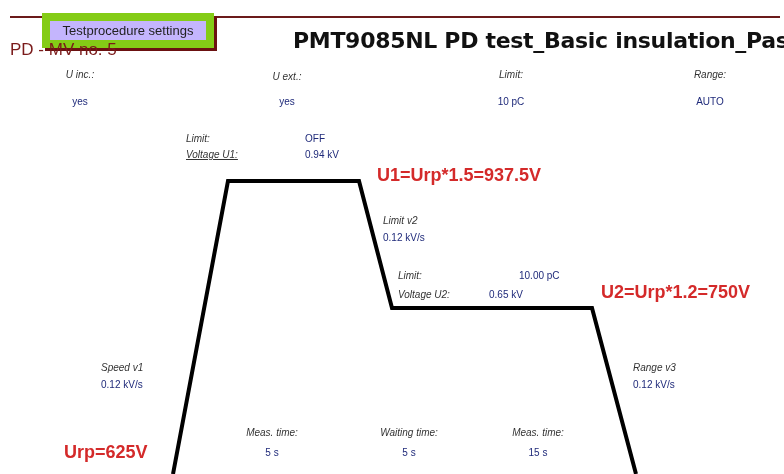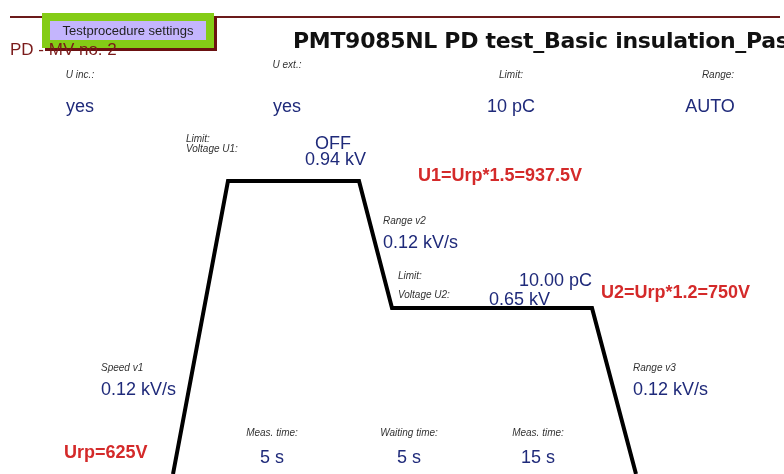--- a/index.html
+++ b/index.html
@@ -48,21 +48,21 @@
       color: #111;
       font-family: "DejaVu Sans", sans-serif;
       letter-spacing: -0.3px;
     }
     .lbl {
       font-size: 10px;
       font-style: italic;
       color: #333;
     }
     .val {
-      font-size: 18px;
+      font-size: 10px;
       color: #1f2a7a;
     }
     .red {
       font-size: 18px;
       font-weight: bold;
       color: #d42a2a;
     }
     .center { transform: translateX(-50%); text-align: center; }
     svg.wave {
       position: absolute;
@@ -70,47 +70,47 @@
       top: 0;
     }
   </style>
 </head>
 <body>
 
 <div class="rule"></div>
 <div class="section-box">
   <span>Testprocedure settings</span>
 </div>
-<div class="abs subtitle" style="left:10px; top:40px;">PD - MV no. 2</div>
+<div class="abs subtitle" style="left:10px; top:40px;">PD - MV no. 5</div>
 <div class="abs main-title" style="left:293px; top:28px;">PMT9085NL PD test_Basic insulation_Passed</div>
 
 <div class="abs lbl center" style="left:80px; top:69px;">U inc.:</div>
 <div class="abs val center" style="left:80px; top:96px;">yes</div>
 
-<div class="abs lbl center" style="left:287px; top:59px;">U ext.:</div>
+<div class="abs lbl center" style="left:287px; top:71px;">U ext.:</div>
 <div class="abs val center" style="left:287px; top:96px;">yes</div>
 
 <div class="abs lbl center" style="left:511px; top:69px;">Limit:</div>
 <div class="abs val center" style="left:511px; top:96px;">10 pC</div>
 
-<div class="abs lbl center" style="left:710px; top:69px;margin-left:8px;">Range:</div>
+<div class="abs lbl center" style="left:710px; top:69px;">Range:</div>
 <div class="abs val center" style="left:710px; top:96px;">AUTO</div>
 
 <svg class="wave" width="784" height="474">
   <polyline points="173,474 228,181 359,181 392,308 592,308 636,474" fill="none" stroke="#000" stroke-width="4" stroke-linejoin="miter"></polyline>
 </svg>
 
 <div class="abs lbl" style="left:186px; top:133px;">Limit:</div>
-<div class="abs val" style="left:305px; top:133px;margin-left:10px;">OFF</div>
-<div class="abs lbl" style="left:186px; top:143px;">Voltage U1:</div>
+<div class="abs val" style="left:305px; top:133px;">OFF</div>
+<div class="abs lbl" style="left:186px; top:149px;text-decoration:underline;">Voltage U1:</div>
 <div class="abs val" style="left:305px; top:149px;">0.94 kV</div>
 
-<div class="abs red" style="left:418px; top:165px;">U1=Urp*1.5=937.5V</div>
+<div class="abs red" style="left:377px; top:165px;">U1=Urp*1.5=937.5V</div>
 
-<div class="abs lbl" style="left:383px; top:215px;">Range v2</div>
+<div class="abs lbl" style="left:383px; top:215px;">Limit v2</div>
 <div class="abs val" style="left:383px; top:232px;">0.12 kV/s</div>
 
 <div class="abs lbl" style="left:398px; top:270px;">Limit:</div>
 <div class="abs val" style="left:489px; top:270px;margin-left:30px;">10.00 pC</div>
 <div class="abs lbl" style="left:398px; top:289px;">Voltage U2:</div>
 <div class="abs val" style="left:489px; top:289px;">0.65 kV</div>
 
 <div class="abs red" style="left:601px; top:282px;">U2=Urp*1.2=750V</div>
 
 <div class="abs lbl" style="left:101px; top:362px;">Speed v1</div>

